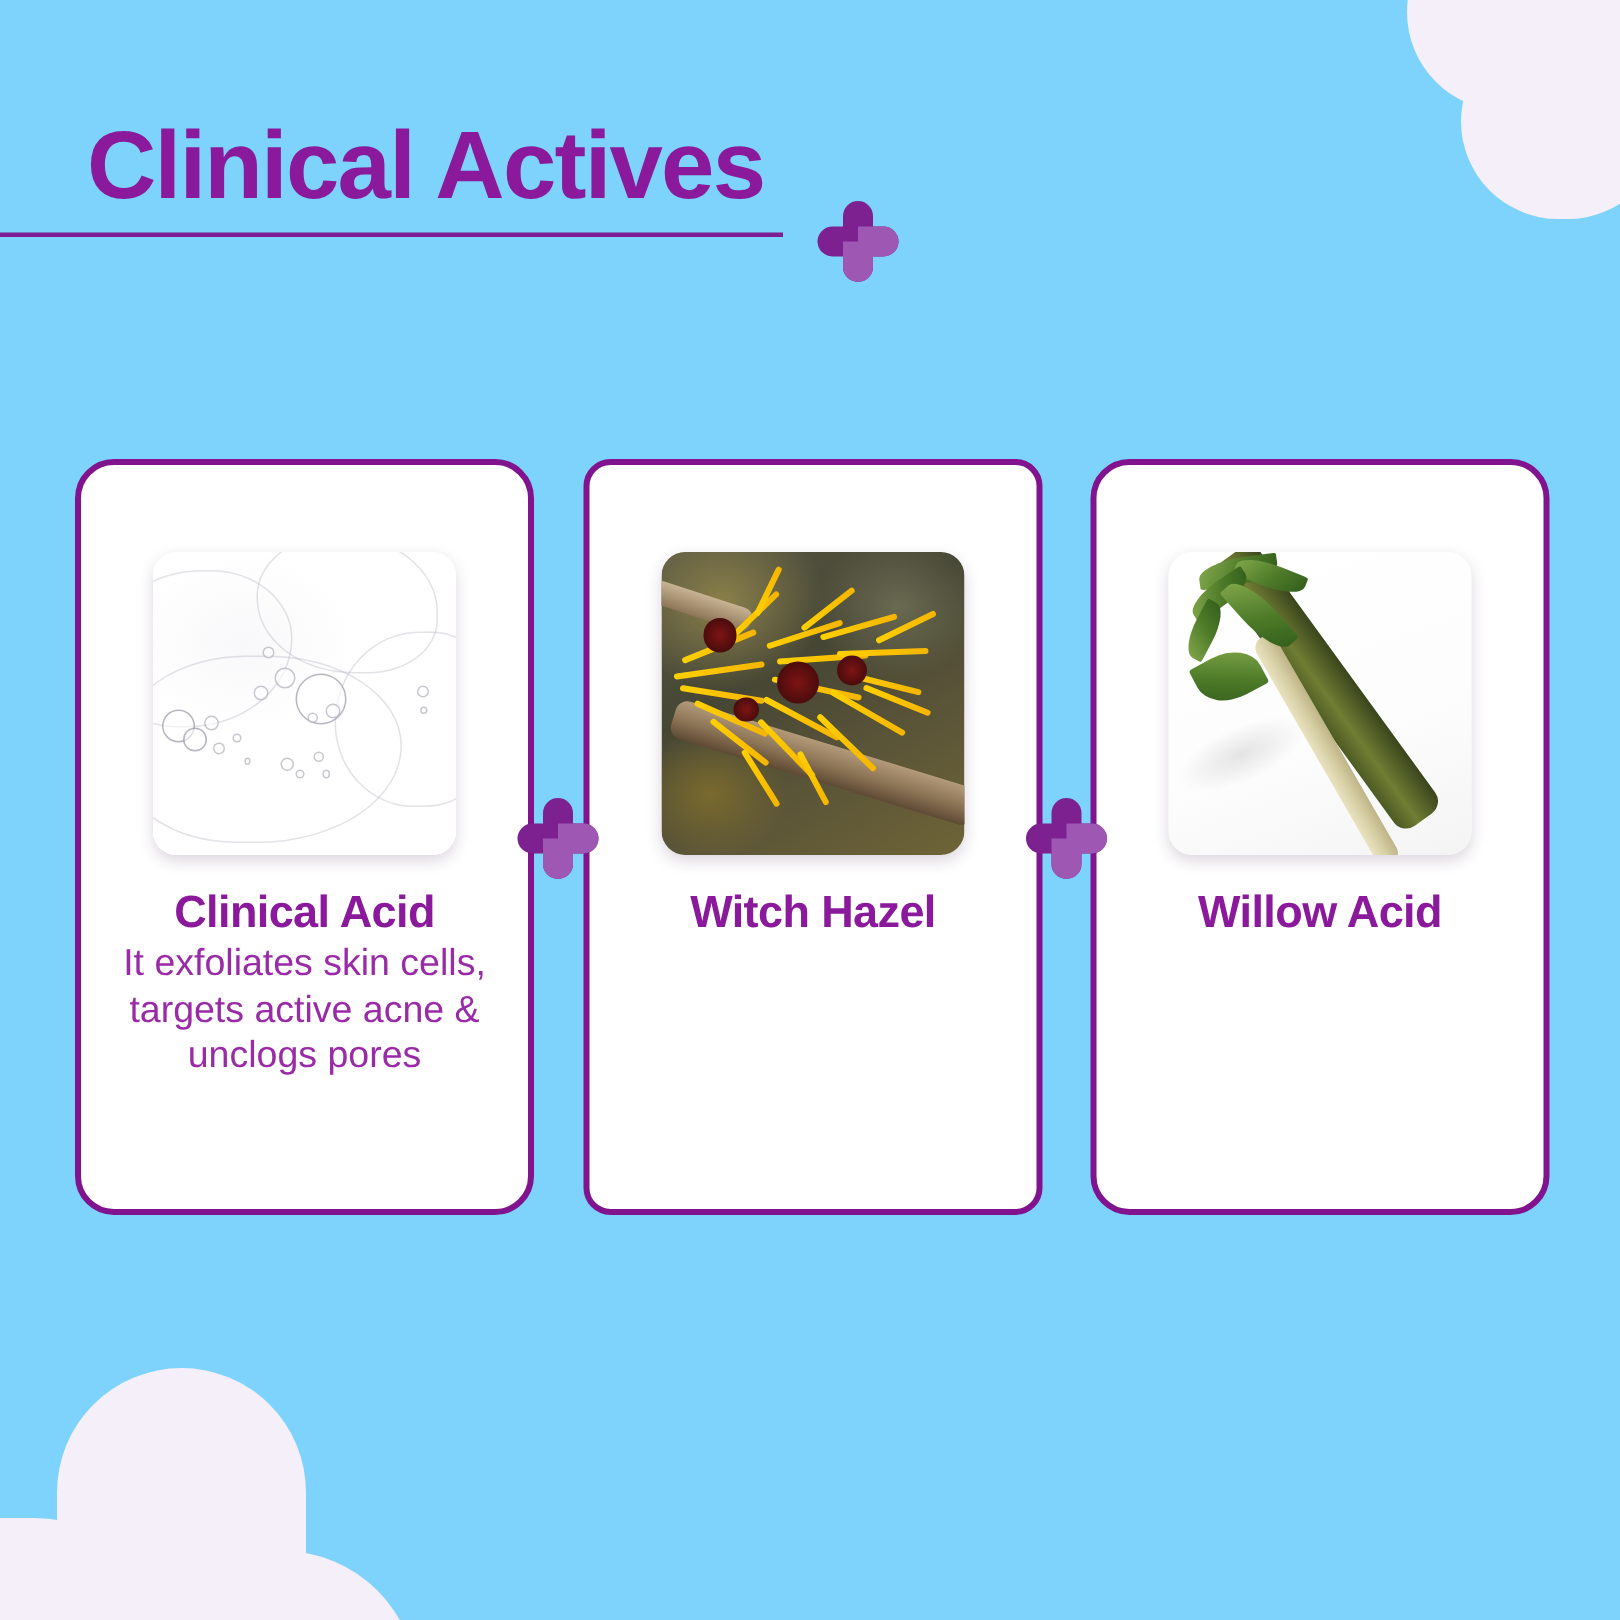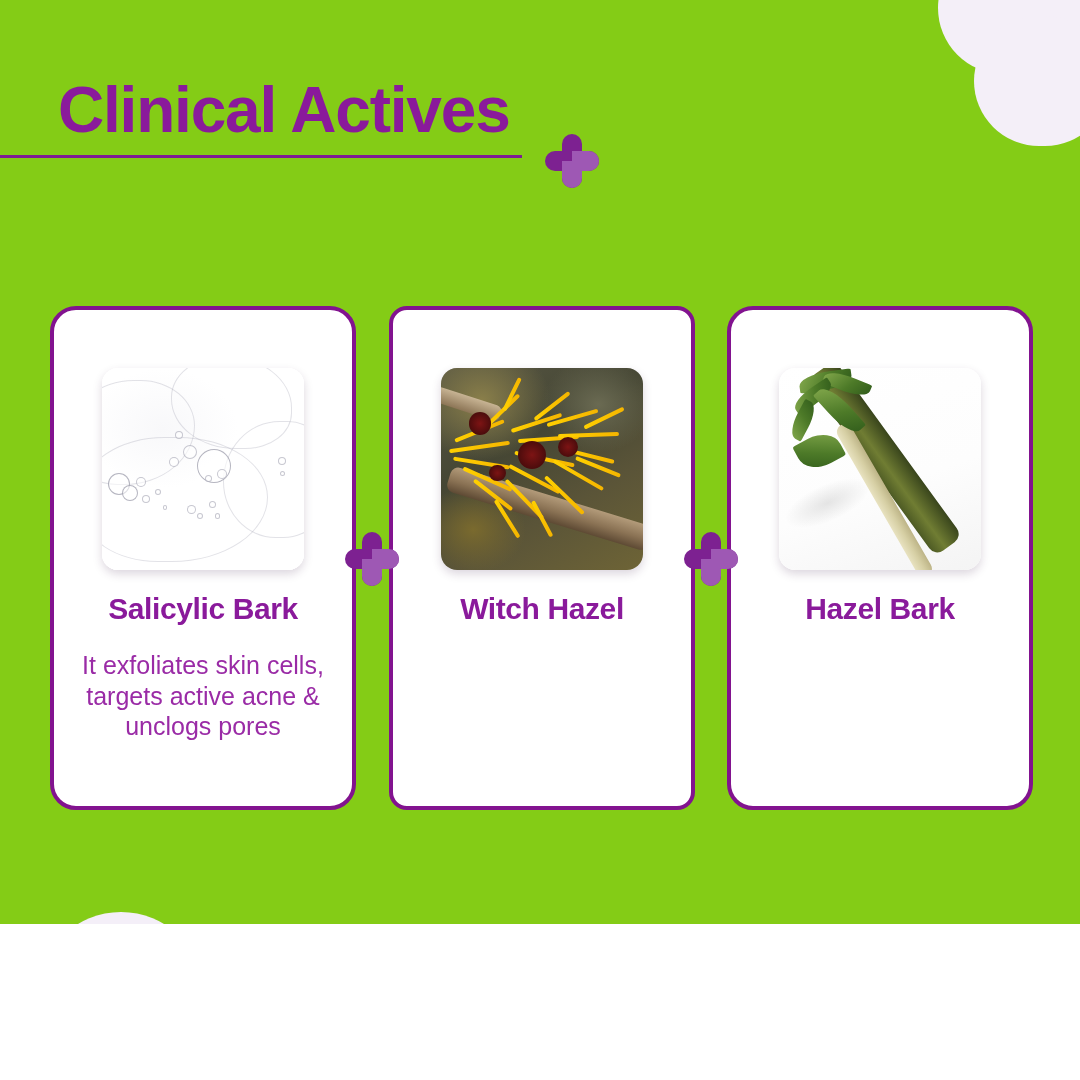--- a/index.html
+++ b/index.html
@@ -8,22 +8,22 @@
     width: 1080px;
     height: 1080px;
     background: #ffffff;
     font-family: "Liberation Sans", sans-serif;
     overflow: hidden;
   }
 
   #page {
     position: relative;
     width: 1080px;
-    height: 924px;
-    background: #84cc16;
+    height: 1080px;
+    background: #7dd3fc;
     overflow: hidden;
   }
 
   
   .blob {
     position: absolute;
     pointer-events: none;
   }
   .blob .lobe {
     position: absolute;
@@ -263,21 +263,21 @@
     margin-top: 22px;
     font-size: 30px;
     font-weight: 700;
     letter-spacing: -0.4px;
     color: #8A1A9B;
     text-align: center;
     line-height: 1.1;
   }
 
   .card-body {
-    margin-top: 25px;
+    margin-top: 2px;
     padding: 0 14px;
     font-size: 25px;
     font-weight: 400;
     line-height: 1.22;
     color: #9A2BA6;
     text-align: center;
   }
 </style>
 </head>
 <body>
@@ -330,21 +330,21 @@
           <span class="bub sm" style="left:26%;top:60%;width:3%;height:3%;"></span>
           <span class="bub sm" style="left:42%;top:68%;width:4.5%;height:4.5%;"></span>
           <span class="bub sm" style="left:47%;top:72%;width:3%;height:3%;"></span>
           <span class="bub sm" style="left:53%;top:66%;width:3.5%;height:3.5%;"></span>
           <span class="bub sm" style="left:56%;top:72%;width:2.6%;height:2.6%;"></span>
           <span class="bub sm" style="left:87%;top:44%;width:4%;height:4%;"></span>
           <span class="bub sm" style="left:88%;top:51%;width:2.6%;height:2.6%;"></span>
           <span class="bub sm" style="left:30%;top:68%;width:2.4%;height:2.4%;"></span>
         </div>
       </div>
-      <div class="card-heading">Salicylic Bark</div>
+      <div class="card-heading">Clinical Acid</div>
       <div class="card-body">It exfoliates skin cells, targets active acne &amp; unclogs pores</div>
     </div>
 
     <div class="card" id="card-1">
       <div class="card-image">
         <div class="witch">
           <span class="branch"></span>
           <span class="branch2"></span>
           <span class="petal" style="left:6%;top:30%;width:26%;transform:rotate(-22deg);"></span>
           <span class="petal" style="left:4%;top:38%;width:30%;transform:rotate(-8deg);"></span>
@@ -385,21 +385,21 @@
           <span class="stem"></span>
           <span class="inner"></span>
           <span class="leaf" style="left:10%;top:2%;width:26%;height:9%;transform:rotate(-8deg);"></span>
           <span class="leaf" style="left:22%;top:4%;width:24%;height:8%;transform:rotate(22deg);"></span>
           <span class="leaf" style="left:6%;top:10%;width:22%;height:8%;transform:rotate(-34deg);"></span>
           <span class="leaf" style="left:16%;top:16%;width:28%;height:10%;transform:rotate(48deg);"></span>
           <span class="leaf" style="left:2%;top:22%;width:20%;height:8%;transform:rotate(-62deg);"></span>
           <span class="leaf" style="left:12%;top:30%;width:16%;height:22%;transform:rotate(62deg);"></span>
         </div>
       </div>
-      <div class="card-heading">Hazel Bark</div>
+      <div class="card-heading">Willow Acid</div>
     </div>
 
     <div class="clover connector-clover" id="connector-1">
       <span class="bar-v"></span>
         <span class="bar-h"></span>
       <span class="lite-v"></span>
         <span class="lite-h"></span>
     </div>
     <div class="clover connector-clover" id="connector-2">
       <span class="bar-v"></span>

